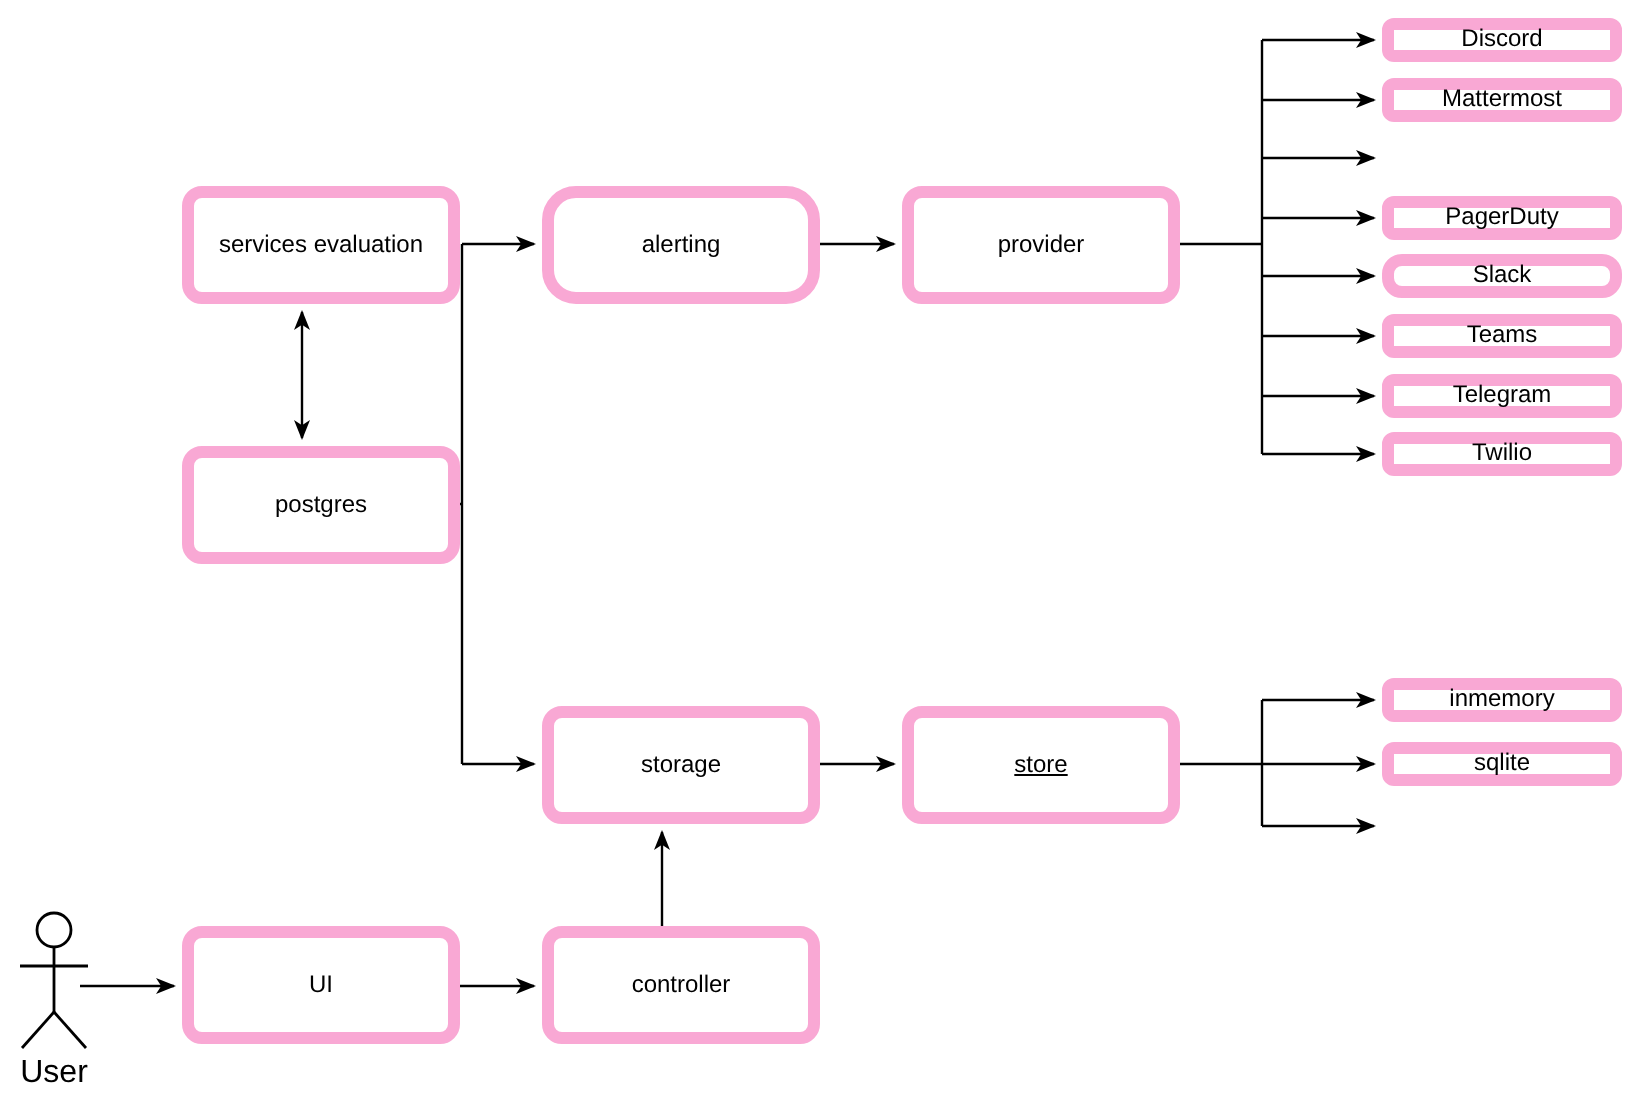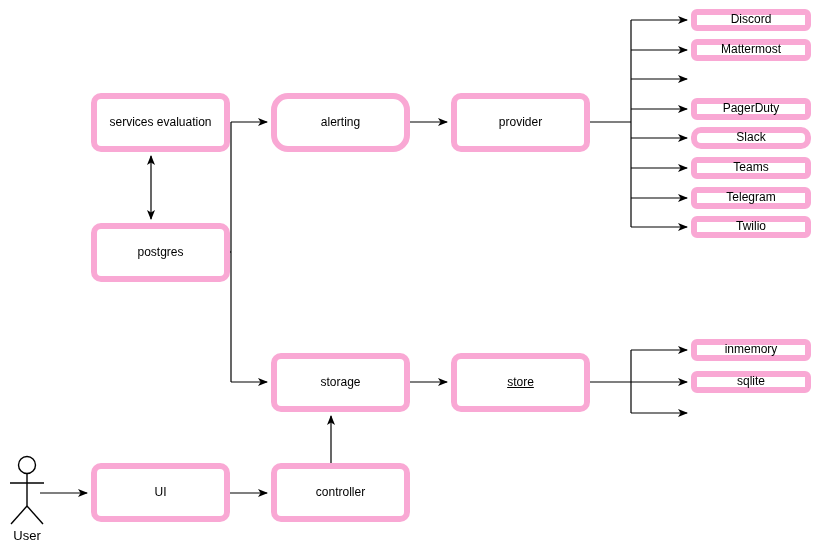--- a/index.html
+++ b/index.html
@@ -57,21 +57,21 @@
     top: 452px;
     width: 52px;
     height: 95px;
   }
   .actor-label {
     position: absolute;
     left: 0;
     top: 528px;
     width: 54px;
     text-align: center;
-    font-size: 13px;
+    font-size: 16px;
     color: #000000;
   }
 </style>
 </head>
 <body>
 
 <div id="canvas">
 
   <svg id="wires" viewBox="0 0 822 554" width="822" height="554" xmlns="http://www.w3.org/2000/svg">
     <defs>

